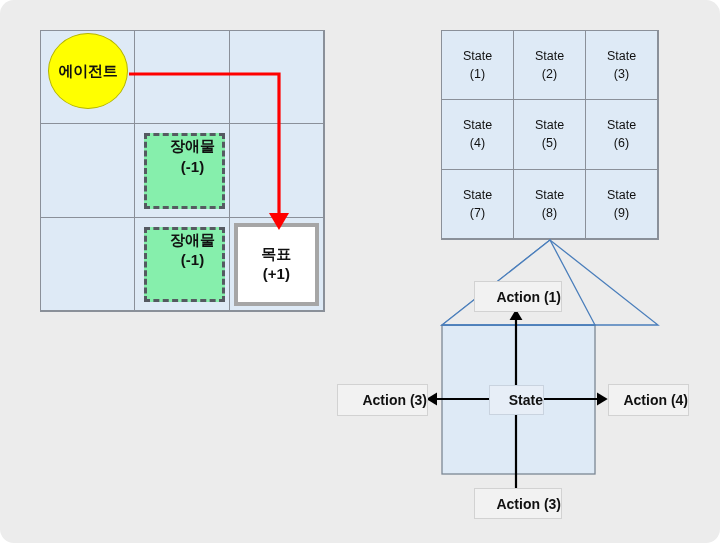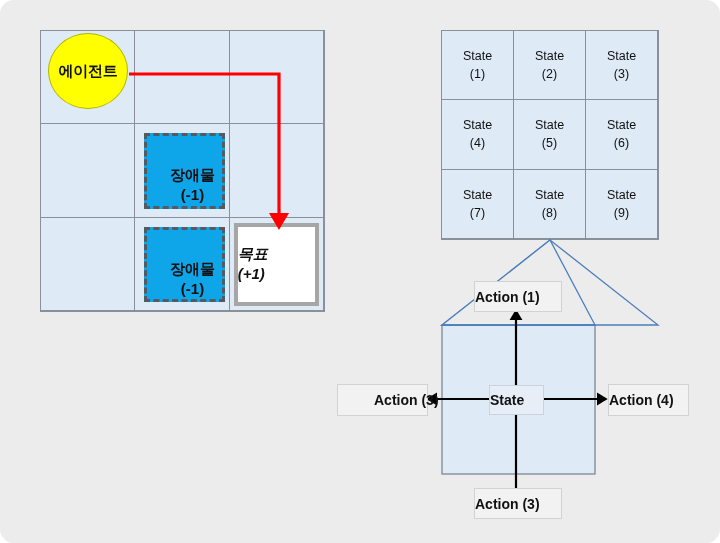--- a/index.html
+++ b/index.html
@@ -54,47 +54,46 @@
     font-weight: bold;
     color: #111;
     letter-spacing: -0.2px;
   }
 
   .obstacle {
     position: absolute;
     left: 9px; top: 9px;
     right: 4px; bottom: 8px;
     border: 3px dashed #555a61;
-    background: #0ea5e9;
+    background: #86efac;
     display: flex;
     flex-direction: column;
     align-items: center;
-    justify-content: flex-end;
+    justify-content: flex-start;
     box-sizing: border-box;
     padding-left: 16px;
   }
   .obstacle span {
     font-size: 15px;
     font-weight: bold;
     color: #111;
     line-height: 1.35;
   }
 
   .goalbox {
     position: absolute;
     left: 4px; top: 5px;
     right: 4px; bottom: 4px;
     border: 4px solid #a6a6a6;
     background: #ffffff;
     display: flex;
     flex-direction: column;
-    align-items: flex-start;
+    align-items: center;
     justify-content: center;
     box-sizing: border-box;
-    font-style: italic;
   }
   .goalbox span {
     font-size: 15px;
     font-weight: bold;
     color: #111;
     line-height: 1.35;
   }
 
   #path-svg {
     position: absolute;
@@ -146,21 +145,21 @@
     z-index: 2;
     pointer-events: none;
   }
 
   .lbl {
     position: absolute;
     background: #f2f2f2;
     border: 1px solid #d2d2d2;
     display: flex;
     align-items: center;
-    justify-content: flex-start;
+    justify-content: flex-end;
     z-index: 3;
     box-sizing: border-box;
   }
   .lbl span {
     font-size: 14px;
     font-weight: bold;
     color: #111;
     white-space: nowrap;
   }
 

